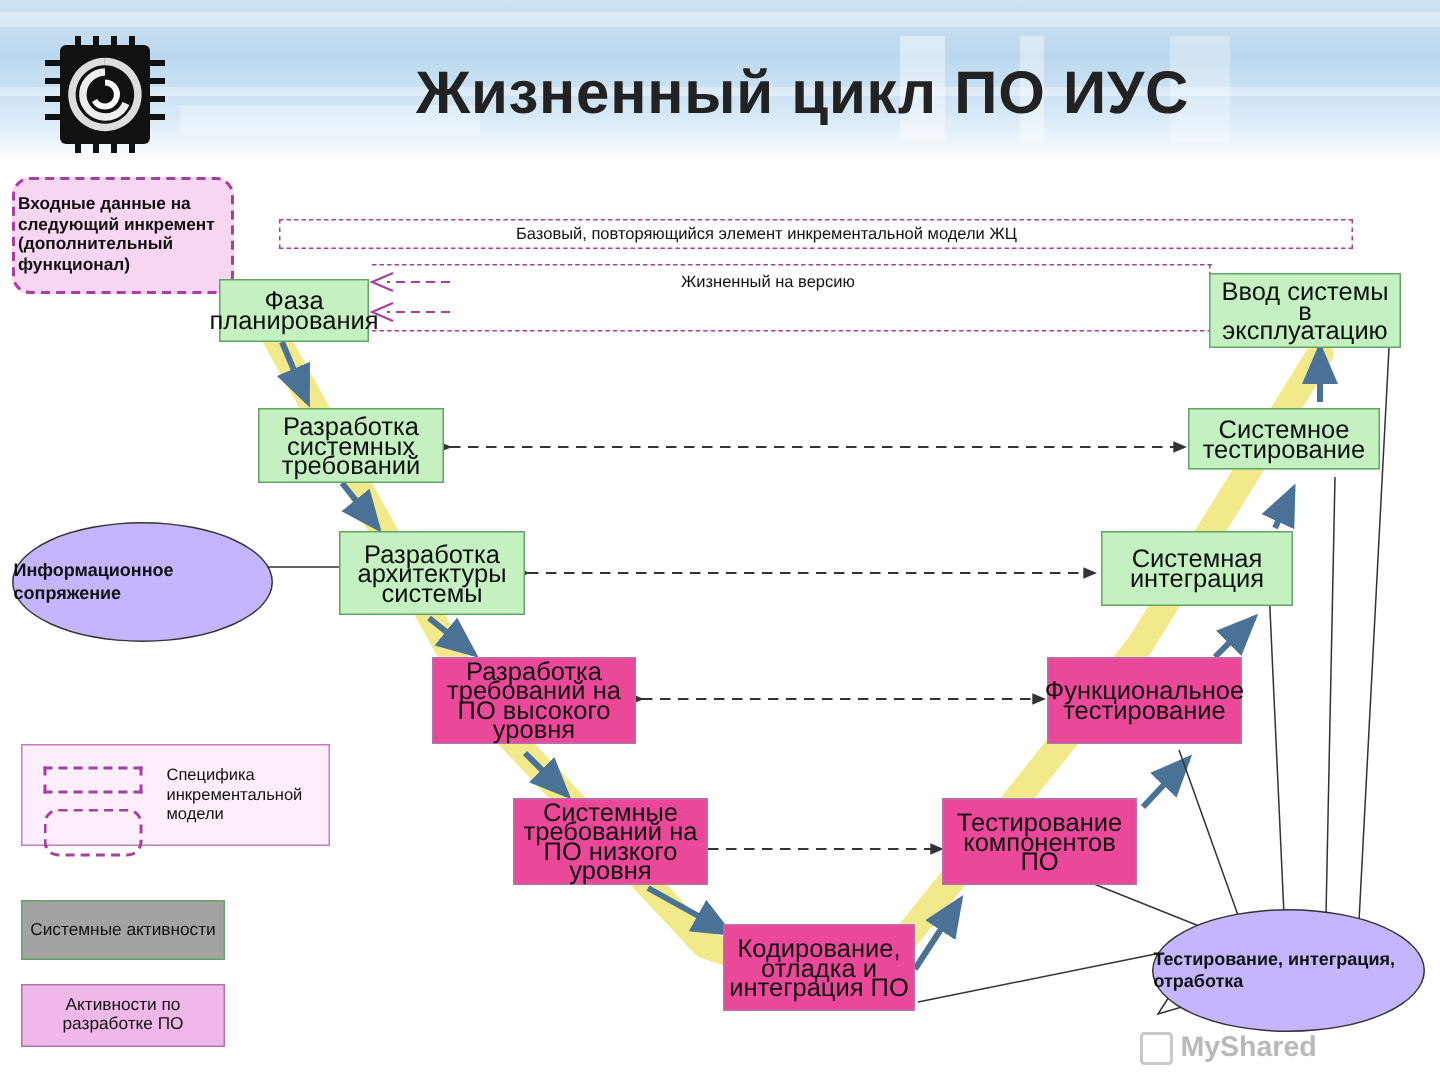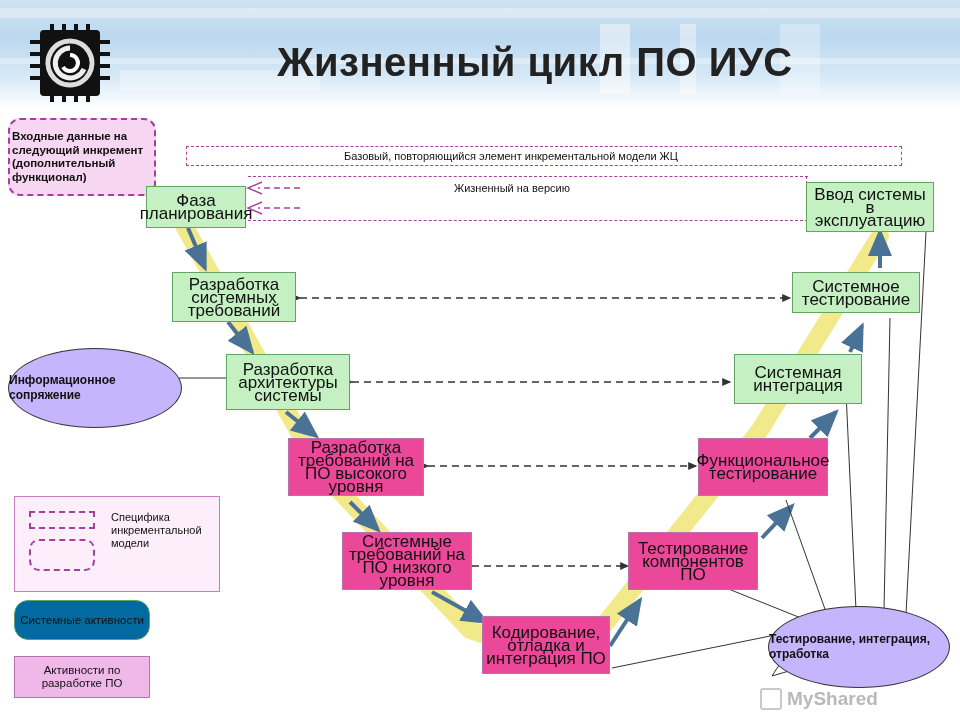--- a/index.html
+++ b/index.html
@@ -39,21 +39,21 @@
   #input-data-box{position:absolute;left:8px;top:118px;width:148px;height:78px;
      background:#f7d6f2;border:2px dashed #a63fa0;border-radius:12px;
      display:flex;align-items:center;justify-content:center;text-align:left;
      font-size:11.5px;line-height:13.5px;font-weight:bold;color:#111;padding:2px;box-sizing:border-box;}
 
   
   .corridor{position:absolute;border:1px dashed #a63fa0;box-sizing:border-box;}
   .corridor-label{position:absolute;font-size:11px;color:#111;white-space:nowrap;}
 
   
-  #legend-spec{position:absolute;left:14px;top:496px;width:206px;height:96px;
+  #legend-spec{position:absolute;left:14px;top:496px;width:206px;height:68px;
      background:#fdeefb;border:1px solid #c77bc0;box-sizing:border-box;}
   #legend-spec .txt{position:absolute;left:96px;top:14px;width:104px;font-size:11px;line-height:13px;color:#111;}
   #legend-spec .arrowbox{position:absolute;left:14px;top:14px;width:66px;height:18px;
      border:2px dashed #a63fa0;box-sizing:border-box;}
   #legend-spec .roundbox{position:absolute;left:14px;top:42px;width:66px;height:32px;
      border:2px dashed #a63fa0;border-radius:10px;box-sizing:border-box;}
 
   .legend-chip{position:absolute;box-sizing:border-box;border:1px solid #63a463;
      font-size:11.5px;line-height:13px;color:#111;display:flex;align-items:center;
      justify-content:center;text-align:center;padding:2px;}
@@ -193,20 +193,20 @@
 <div class="balloon" style="left:8px;top:348px;width:172px;height:78px;">Информационное сопряжение</div>
 
 <div class="balloon" style="left:768px;top:606px;width:180px;height:80px;">Тестирование, интеграция, отработка</div>
 
 <div id="legend-spec">
   <div class="arrowbox"></div>
   <div class="roundbox"></div>
   <div class="txt">Специфика инкрементальной модели</div>
 </div>
 
-<div class="legend-chip green" style="left:14px;top:600px;width:136px;height:40px;background:#0369a1;border-radius:14px;">Системные активности</div>
+<div class="legend-chip green" style="left:14px;top:600px;width:136px;height:40px;background:#a3a3a3;">Системные активности</div>
 
 <div class="legend-chip pink" style="left:14px;top:656px;width:136px;height:42px;background:#f0b8e8;border-color:#b473ad;">Активности по разработке ПО</div>
 
 <div id="watermark">
   <span class="wm-icon"></span>
   <span>MyShared</span>
 </div>
 
 </body></html>

